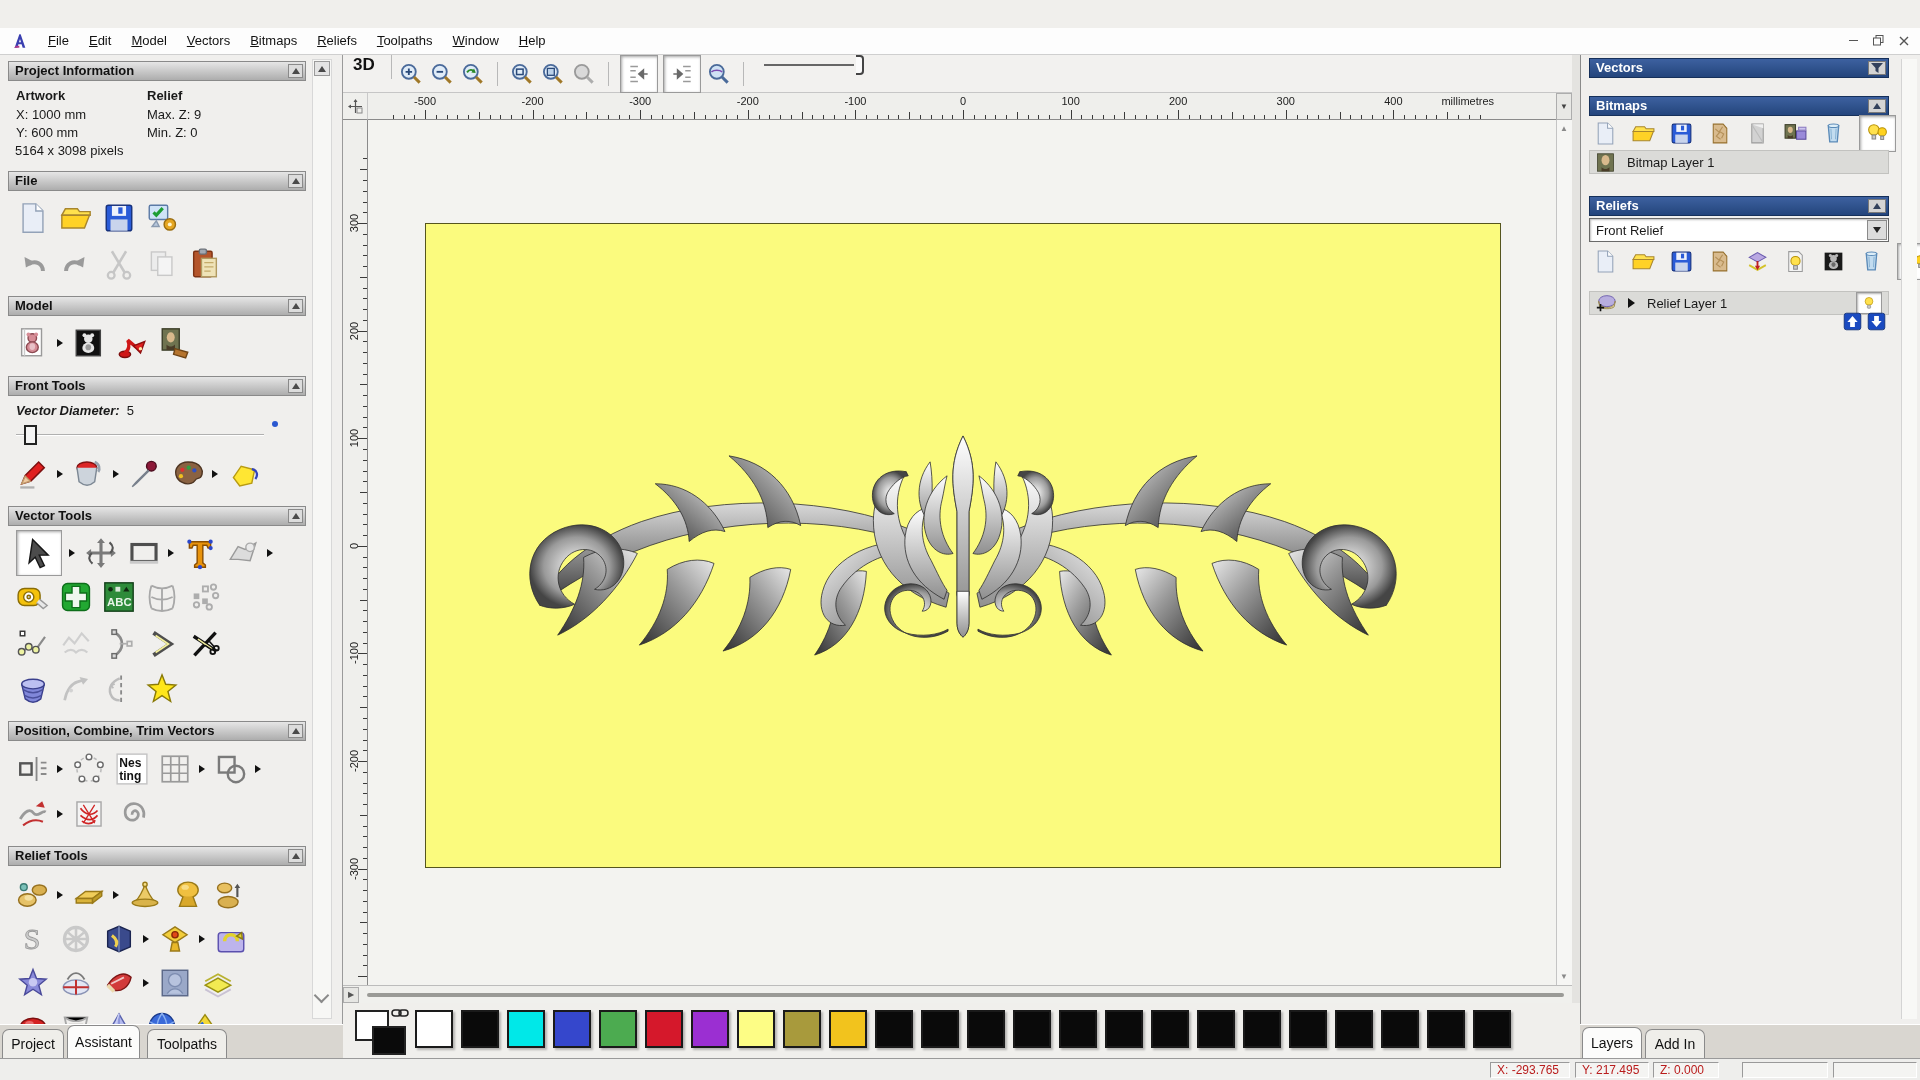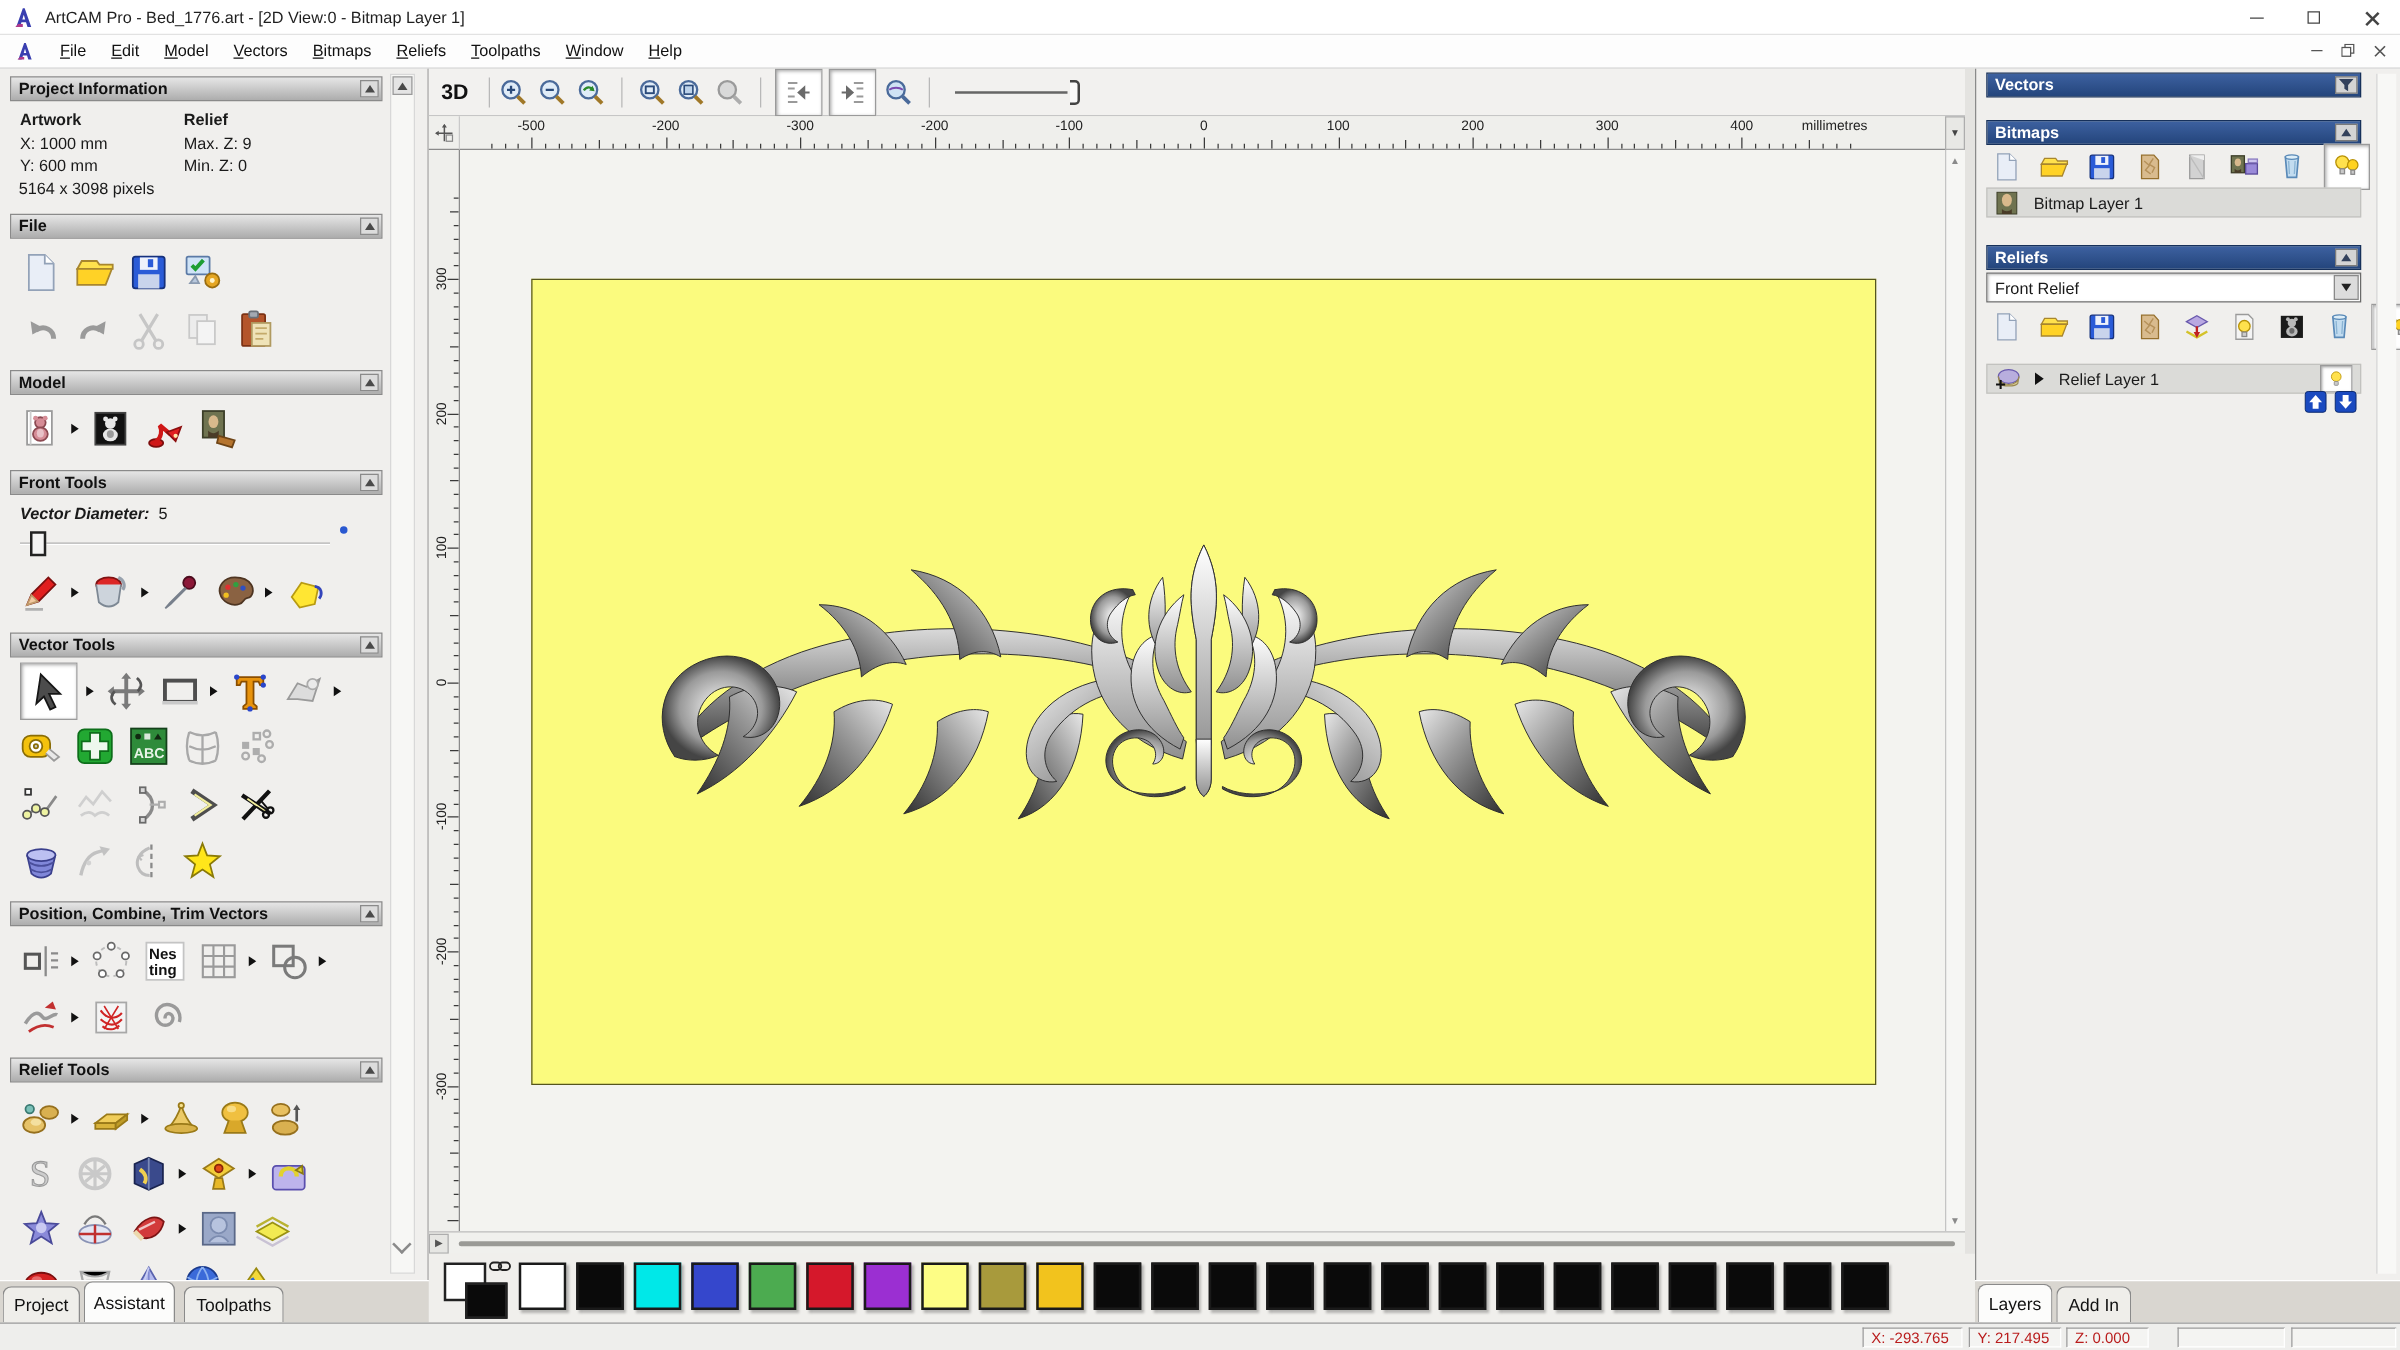--- a/index.html
+++ b/index.html
@@ -49,21 +49,21 @@
   #lscroll .up:before{content:"";border-left:4px solid transparent;border-right:4px solid transparent;border-bottom:6px solid #4a4a4a}
   #lscroll .chev{position:absolute;left:2px;bottom:18px;width:14px;height:10px}
   #lscroll .chev:before{content:"";position:absolute;left:1px;top:0;width:9px;height:9px;border-right:2px solid #8a8a8a;border-bottom:2px solid #8a8a8a;transform:rotate(45deg)}
 
   
   #tabstrip{position:absolute;left:0;top:1024px;width:1920px;height:34px;background:#d9d6d0;border-top:1px solid #fff}
   .tab{position:absolute;border:1px solid #8a8a8a;border-bottom:none;border-radius:7px 7px 0 0;background:#efeeea;text-align:center;font-size:14px;color:#111}
   .tab.active{background:#fcfcfb;z-index:3}
 
   
-  #cvtoolbar{position:absolute;left:343px;top:55px;width:1237px;height:38px;background:#f2f1ef;border-bottom:1px solid #c6c6c6;display:flex;align-items:center;padding-left:10px}
+  #cvtoolbar{position:absolute;left:343px;top:55px;width:1237px;height:38px;background:#f2f1ef;border-bottom:1px solid #c6c6c6;display:flex;align-items:flex-start;padding-left:10px}
   #btn3d{font-weight:bold;font-size:17px;margin-right:10px;color:#111}
   #cvicons{display:flex;align-items:center;gap:5px}
   .sep{width:1px;height:24px;background:#b8b8b8;margin:0 6px;display:inline-block}
   #linewidth{display:flex;align-items:center;margin-left:14px}
   #linewidth .line{width:90px;height:2px;background:#666}
   #linewidth .lhandle{width:8px;height:20px;border:2px solid #444;border-left:none;border-radius:0 4px 4px 0;background:#fafafa;margin-left:2px}
 
   #rulercorner{position:absolute;left:343px;top:93px;width:25px;height:27px;background:#efefec;border-bottom:1px solid #8a8a8a;border-right:1px solid #c9c9c9;display:flex;align-items:center;justify-content:center}
   #hruler{position:absolute;left:368px;top:93px;width:1188px;height:27px;background:#efefec;border-bottom:1px solid #8a8a8a;overflow:hidden}
   #hruler i{position:absolute;bottom:0;width:1px;background:#3a3a3a}
@@ -111,39 +111,20 @@
 
   
   #statusbar{position:absolute;left:0;top:1058px;width:1920px;height:22px;background:#eeeeec;border-top:1px solid #9a9a9a;z-index:4}
   .scell{position:absolute;top:3px;height:16px;background:#f4f4f2;border:1px solid;border-color:#9a9a9a #ffffff #ffffff #9a9a9a;font-size:12px;line-height:14px;padding:0 6px;color:#b91c1c}
 </style>
 </head>
 <body>
 
 <div id="app">
 
-  <div id="titlebar">
-    <svg class="logo" viewBox="0 0 24 24">
-        <path d="M4 22L11 2h2l7 20h-4l-1.6-5H9.6L8 22z" fill="#3a3fb0"></path>
-        <path d="M10.5 14h3l-1.5-5z" fill="#fff"></path>
-        <path d="M3 22h8v-3H6z" fill="#b03a8a"></path>
-      </svg>
-    <span class="ttl">ArtCAM Pro - Bed_1776.art - [2D View:0 - Bitmap Layer 1]</span>
-    <div id="wincontrols">
-      <span class="winbtn">
-          <span class="glyph-min"></span>
-        </span>
-      <span class="winbtn">
-          <span class="glyph-max"></span>
-        </span>
-      <span class="winbtn">
-          <span class="glyph-close"></span>
-        </span>
-    </div>
-  </div>
 
   <div id="menubar">
     <svg class="logo" viewBox="0 0 24 24">
         <path d="M4 22L11 2h2l7 20h-4l-1.6-5H9.6L8 22z" fill="#3a3fb0"></path>
         <path d="M10.5 14h3l-1.5-5z" fill="#fff"></path>
         <path d="M3 22h8v-3H6z" fill="#b03a8a"></path>
       </svg>
     <div id="menu-items">
         <span class="menu-item"><u>F</u>ile</span>
         <span class="menu-item"><u>E</u>dit</span>

